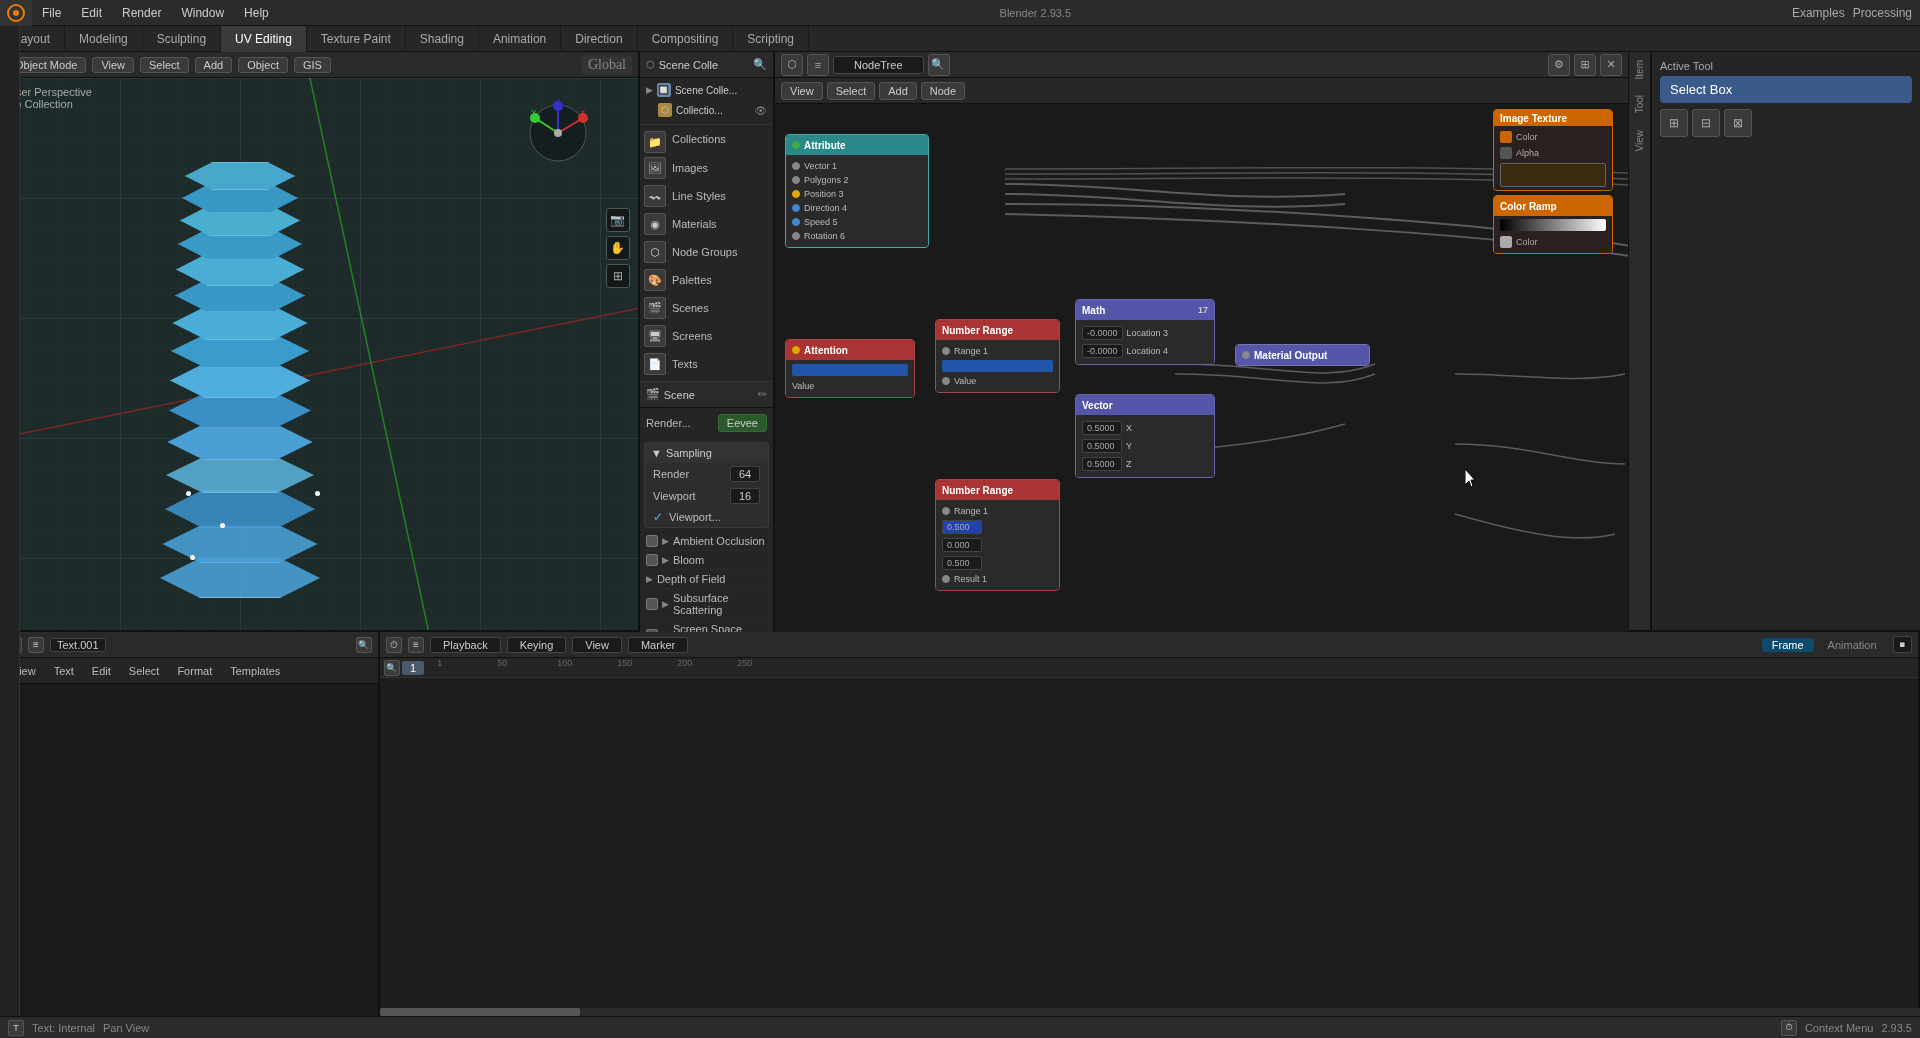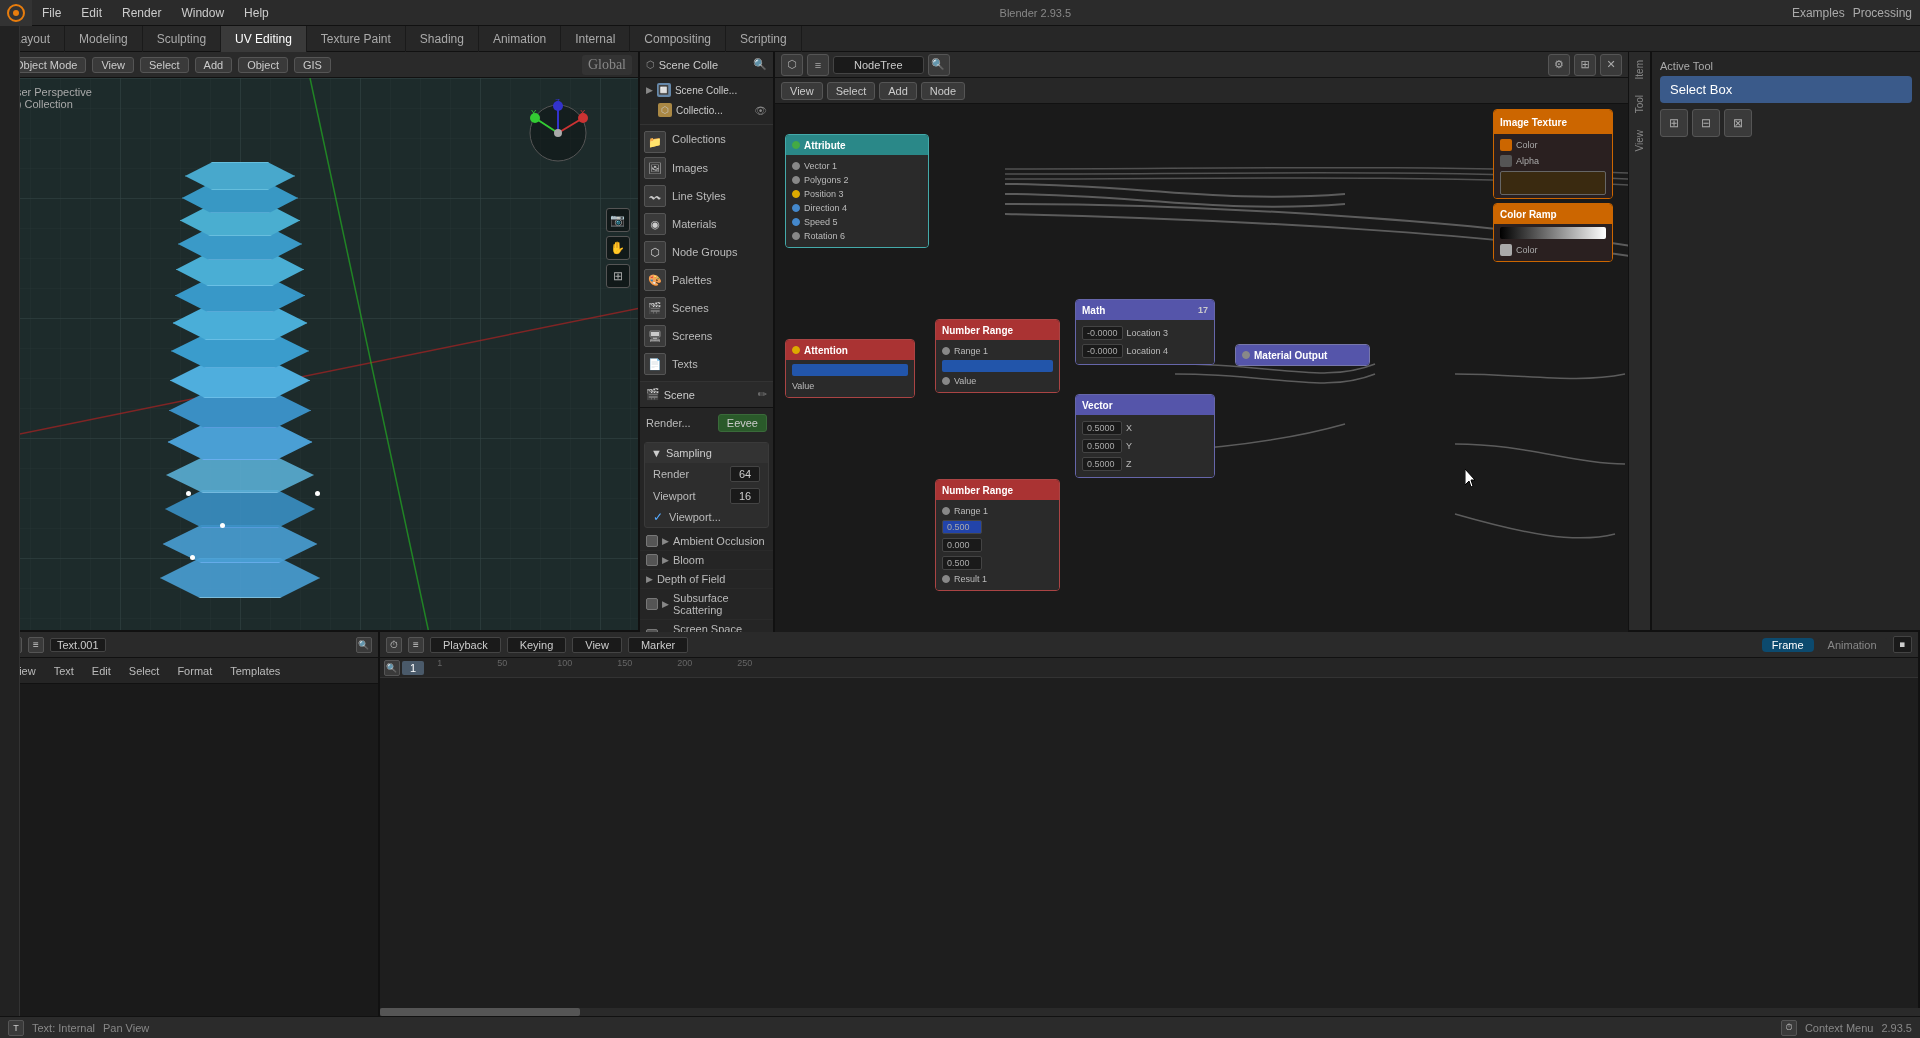--- a/index.html
+++ b/index.html
@@ -608,21 +608,21 @@
 </div>
 
 <div id="workspace-tabs">
   <div class="workspace-tab">Layout</div>
   <div class="workspace-tab">Modeling</div>
   <div class="workspace-tab">Sculpting</div>
   <div class="workspace-tab active">UV Editing</div>
   <div class="workspace-tab">Texture Paint</div>
   <div class="workspace-tab">Shading</div>
   <div class="workspace-tab">Animation</div>
-  <div class="workspace-tab">Internal</div>
+  <div class="workspace-tab">Direction</div>
   <div class="workspace-tab">Compositing</div>
   <div class="workspace-tab">Scripting</div>
 </div>
 
 <div id="main-layout">
 
   <div id="upper-section">
 
     <div id="viewport-3d">
       <div class="viewport-header">
@@ -1018,21 +1018,21 @@
                 </div>
               <div class="node-row">
                   <span class="node-socket gray"></span>
                   <span>Result 1</span>
                 </div>
             </div>
           </div>
 
           <div style="position:absolute; right:15px; top:5px; width:120px;">
             <div style="background:#2a1800; border:1px solid #cc6600; border-radius:4px; overflow:hidden; margin-bottom:4px;">
-              <div style="background:#cc6600; height:24px; display:flex; align-items:center; padding:0 6px; font-size:10px; color:#fff; font-weight:bold;">Image Texture</div>
+              <div style="background:#cc6600; height:16px; display:flex; align-items:center; padding:0 6px; font-size:10px; color:#fff; font-weight:bold;">Image Texture</div>
               <div style="padding:3px 6px; background:#2a2020;">
                 <div style="display:flex; align-items:center; gap:4px; padding:2px 0; font-size:9px; color:#aaa;">
                   <div style="width:12px; height:12px; background:#cc6600; border-radius:2px;"></div>
                   <span>Color</span>
                 </div>
                 <div style="display:flex; align-items:center; gap:4px; padding:2px 0; font-size:9px; color:#aaa;">
                   <div style="width:12px; height:12px; background:#555; border-radius:2px;"></div>
                   <span>Alpha</span>
                 </div>
                 <div style="height:24px; background:#3a2a10; border:1px solid #666; border-radius:2px; margin-top:2px;"></div>

